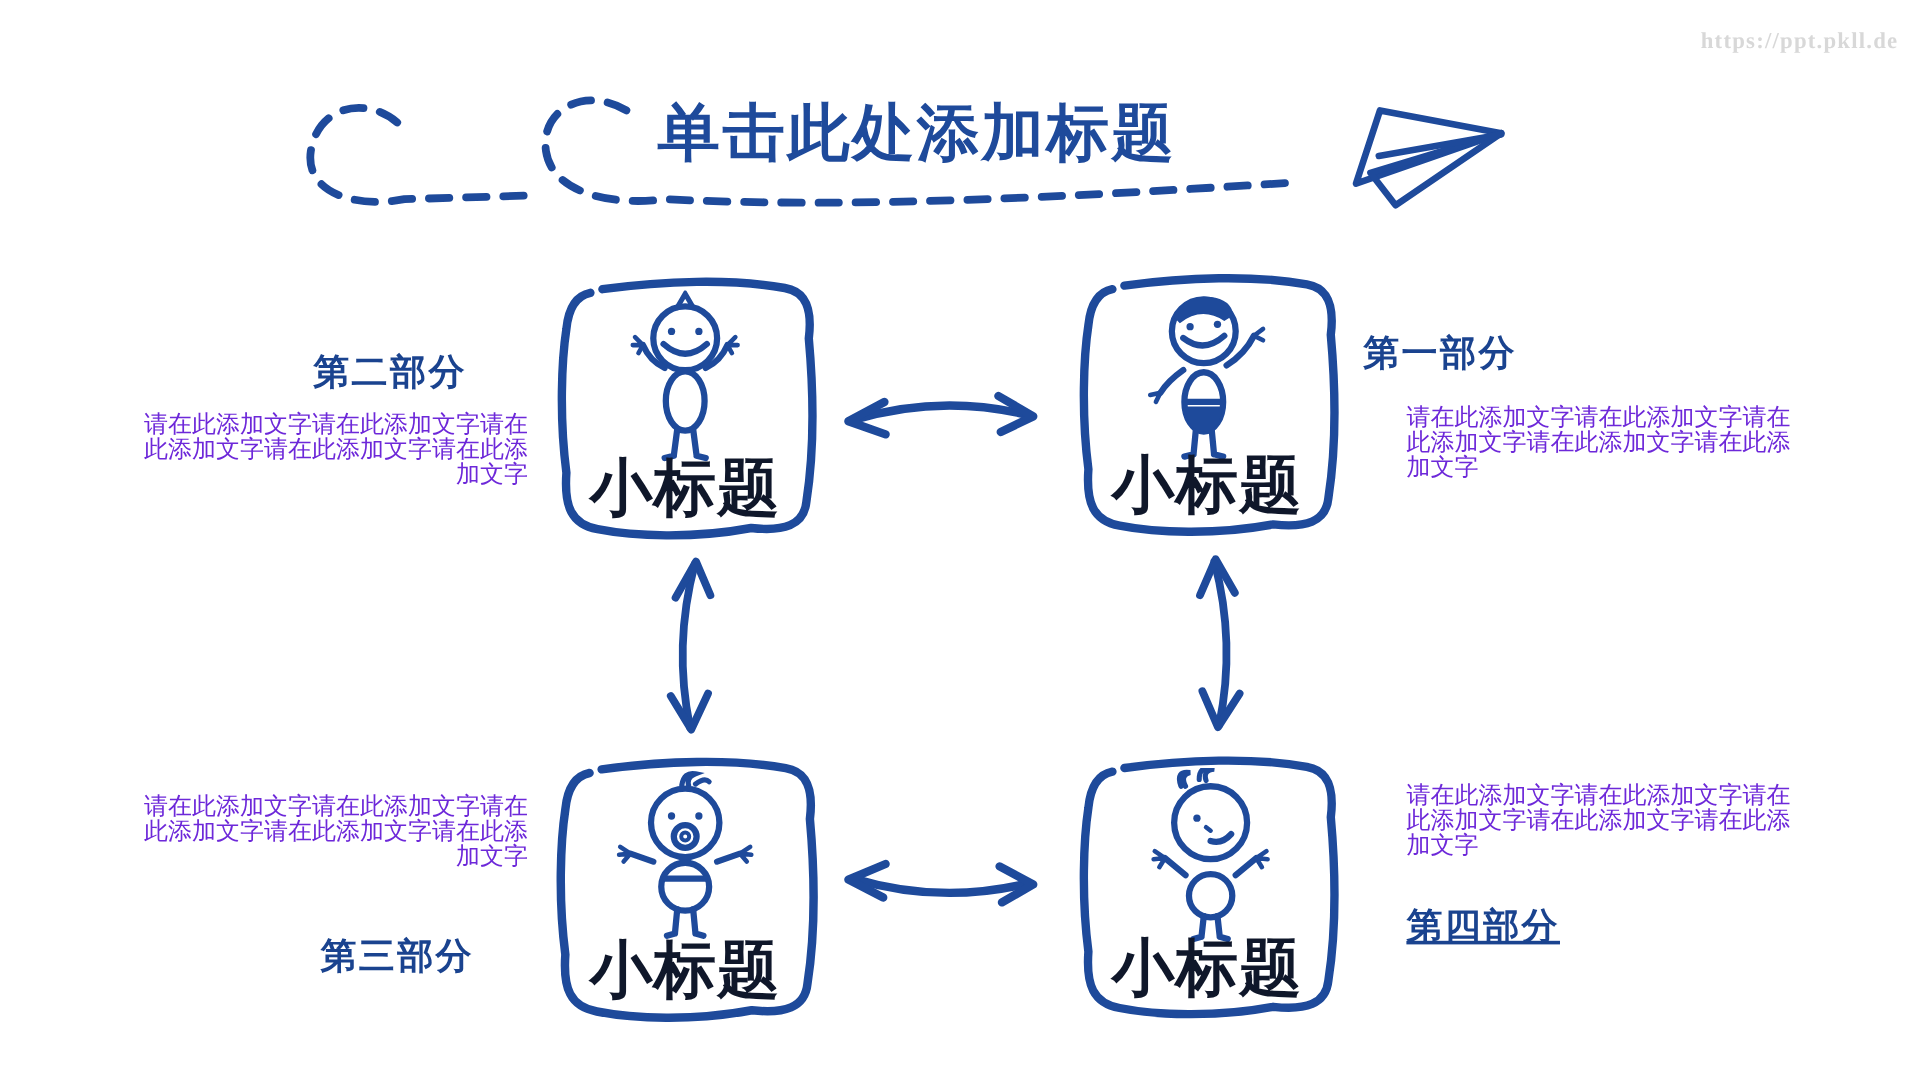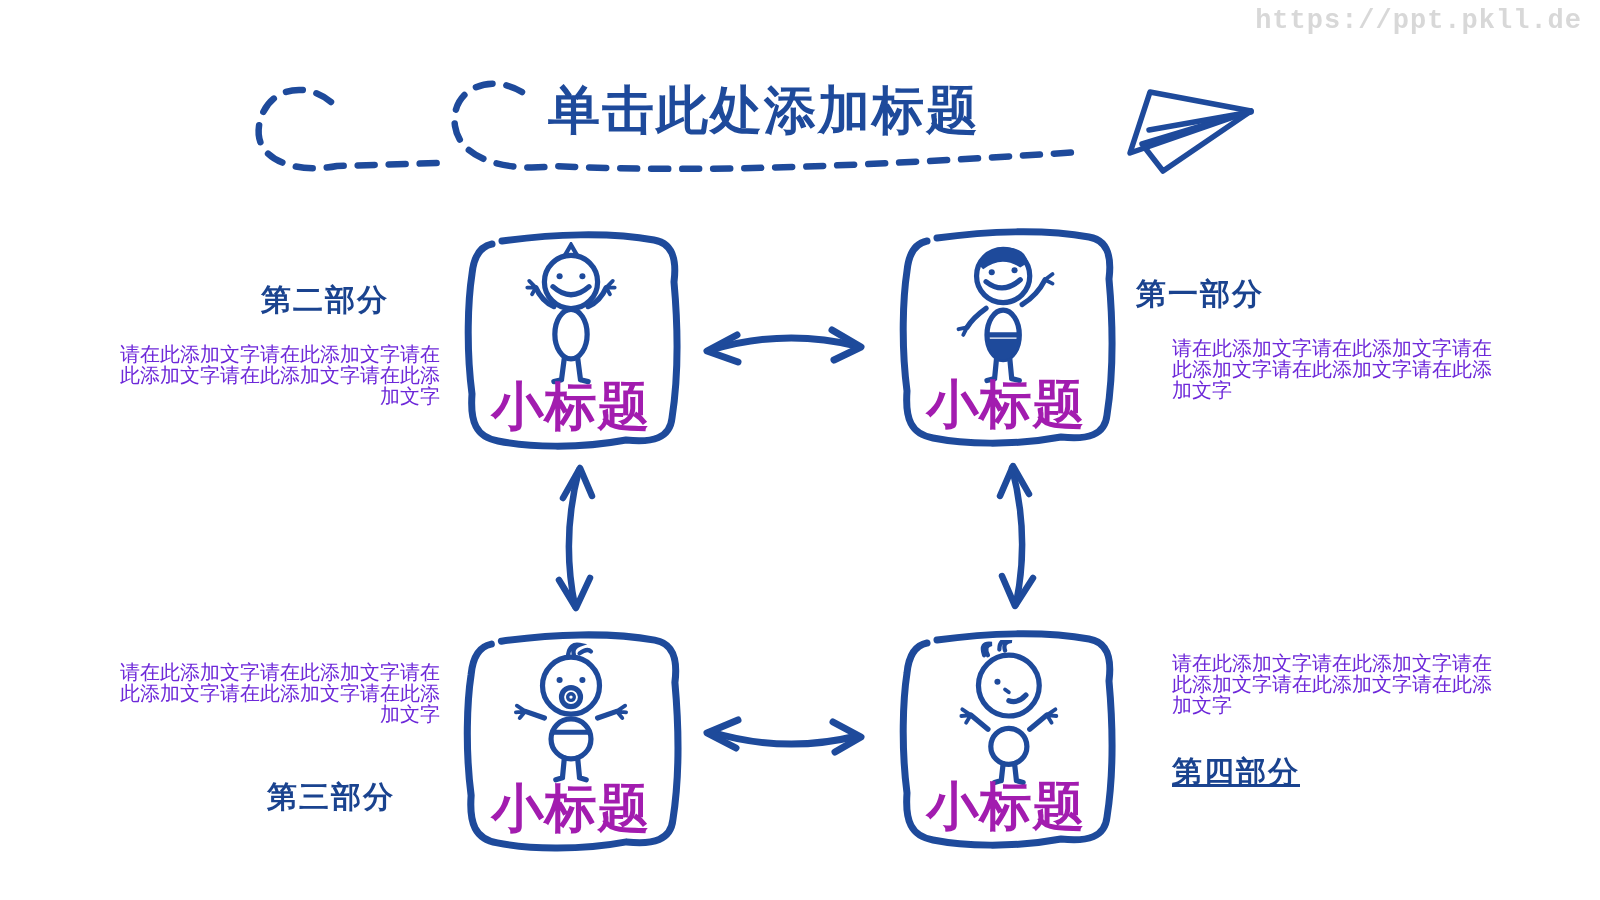--- a/index.html
+++ b/index.html
@@ -2,36 +2,36 @@
 <html><head>
 <meta charset="utf-8">
 <style>
   * { margin:0; padding:0; box-sizing:border-box; }
   html,body { background:#ffffff; }
   .slide {
     position:relative; width:1600px; height:900px; background:#ffffff;
     overflow:hidden; font-family:"Liberation Sans", sans-serif;
   }
   .watermark {
-    position:absolute; top:6px; right:18px;
-    font-family:Liberation Mono, monospace;
-    font-size:27px; font-weight:700; color:#d8d8d8; letter-spacing:1px;
+    position:absolute; top:24px; right:18px;
+    font-family:Liberation Serif, serif;
+    font-size:19px; font-weight:700; color:#d8d8d8; letter-spacing:1px;
   }
   .slide-title {
     position:absolute; left:510px; top:76px; width:470px;
     text-align:right; font-size:52px; font-weight:700;
     color:#1e4a9b; letter-spacing:2px; white-space:nowrap;
   }
   .abs { position:absolute; }
   .content-box { position:absolute; }
   .box-border { position:absolute; left:0; top:0; width:100%; height:100%; }
   .figure { position:absolute; top:14px; left:50%; transform:translateX(-50%); }
   .box-label {
     position:absolute; bottom:8px; width:100%; text-align:center;
-    font-size:52px; font-weight:800; color:#a21caf; letter-spacing:1px;
+    font-size:52px; font-weight:800; color:#0f172a; letter-spacing:1px;
   }
   .sec-heading {
     position:absolute; font-size:30px; font-weight:800; color:#1a438f;
     letter-spacing:2px;
   }
   .sec-body {
     position:absolute; font-size:20px; line-height:21px; color:#6d28d9;
   }
   .align-r { text-align:right; }
   .align-l { text-align:left; }
@@ -192,21 +192,21 @@
   </svg>
 
   <svg class="abs" style="left:990px; top:454px;" width="58" height="164" viewBox="0 0 58 164">
     <g fill="none" stroke="#1e4a9b" stroke-width="6.5" stroke-linecap="round" stroke-linejoin="round">
       <path d="M 22 14 Q 40 82 26 150"></path>
       <path d="M 10 42 L 23 12 L 39 40"></path>
       <path d="M 12 122 L 25 152 L 43 124"></path>
     </g>
   </svg>
 
-  <div class="sec-heading align-r" style="left:110px; top:280px; width:327px; padding-right:48px;">第二部分</div>
+  <div class="sec-heading align-r" style="left:110px; top:290px; width:327px; padding-right:48px;">第二部分</div>
   <div class="sec-body align-r" style="left:110px; top:344px; width:330px;">请在此添加文字请在此添加文字请在此添加文字请在此添加文字请在此添加文字</div>
 
   <div class="sec-heading align-l" style="left:1136px; top:274px;">第一部分</div>
   <div class="sec-body align-l" style="left:1172px; top:338px; width:330px;">请在此添加文字请在此添加文字请在此添加文字请在此添加文字请在此添加文字</div>
 
   <div class="sec-body align-r" style="left:110px; top:662px; width:330px;">请在此添加文字请在此添加文字请在此添加文字请在此添加文字请在此添加文字</div>
   <div class="sec-heading align-r" style="left:110px; top:760px; width:327px; padding-right:42px;margin-top:17px;">第三部分</div>
 
   <div class="sec-body align-l" style="left:1172px; top:653px; width:330px;">请在此添加文字请在此添加文字请在此添加文字请在此添加文字请在此添加文字</div>
   <div class="sec-heading align-l" style="left:1172px; top:752px;text-decoration:underline;">第四部分</div>

